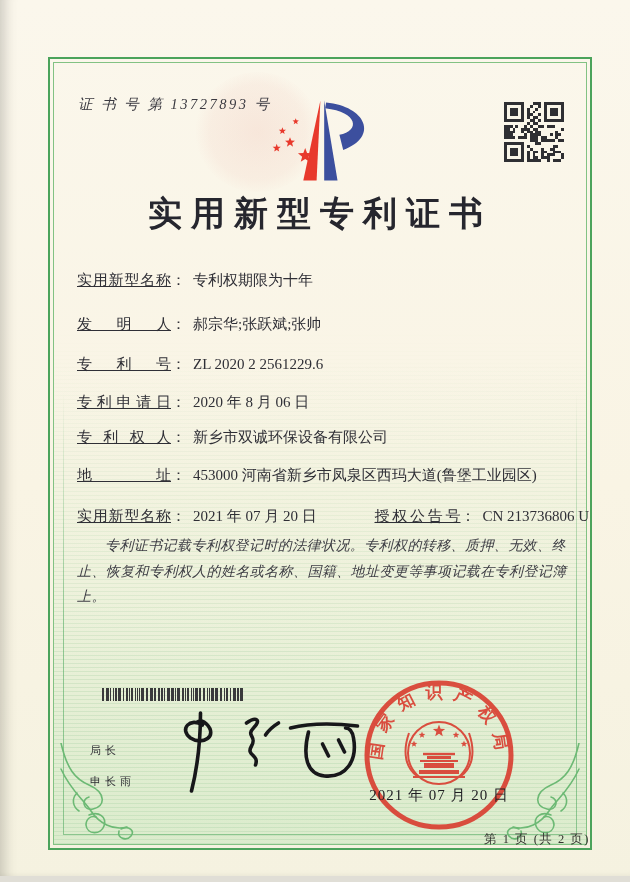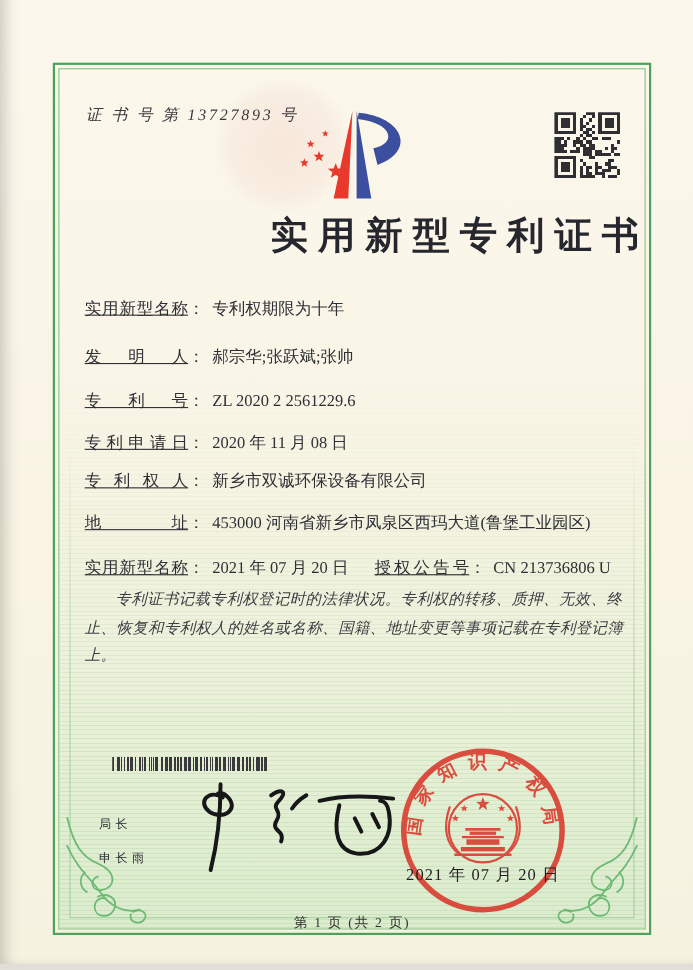--- a/index.html
+++ b/index.html
@@ -23,37 +23,37 @@
     mask-image:linear-gradient(180deg,transparent 34%,#000 78%);}
   .inner-frame{position:absolute;inset:13px;border:1px solid rgba(96,176,108,.65);pointer-events:none;
     -webkit-mask-image:linear-gradient(180deg,transparent 42%,#000 72%);
     mask-image:linear-gradient(180deg,transparent 42%,#000 72%);}
   .flourish{position:absolute;bottom:7px;width:88px;height:98px;}
   .fl-right{right:9px;}
   .fl-left{left:9px;transform:scaleX(-1);}
   .cert-no{position:absolute;left:28px;top:36px;font-size:14.5px;letter-spacing:2.5px;color:#3a3940;font-style:italic;}
   .logo{position:absolute;left:202px;top:33px;width:152px;height:97px;}
   .qr{position:absolute;left:454px;top:43px;width:60px;height:60px;}
-  .title{position:absolute;left:0;top:132px;width:100%;margin:0;text-align:right;
+  .title{position:absolute;left:0;top:132px;width:100%;margin:0;text-align:center;
     font-size:34px;font-weight:600;letter-spacing:9px;color:#26262e;}
   .frow{position:absolute;left:27px;width:500px;font-size:15px;color:#2f2f36;white-space:nowrap;}
   .flabel{display:inline-block;width:94px;text-align:justify;text-align-last:justify;vertical-align:bottom;text-decoration:underline;}
   .colon{margin-right:7px;}
-  .pair2{margin-left:20px;}
+  .pair2{margin-left:54px;}
   .pair2 .flabel{width:86px;}
   .paras{position:absolute;left:27px;top:474px;width:492px;font-size:14px;line-height:25.5px;
     color:#3d3d44;font-style:italic;letter-spacing:.4px;}
   .paras p{margin:0;text-indent:2em;}
   .barcode{position:absolute;left:52px;top:629px;width:146px;height:13px;}
   .director{position:absolute;left:40px;top:676px;font-size:11px;letter-spacing:4px;color:#2c2c32;line-height:31px;}
   .signature{position:absolute;left:108px;top:652px;width:225px;height:100px;}
   .seal{position:absolute;left:299px;top:610px;width:180px;height:180px;opacity:.88;}
   .seal-date{position:absolute;left:299px;top:727px;width:180px;text-align:center;
     font-size:15px;letter-spacing:1px;color:#1e1e22;z-index:3;}
-  .page-num{position:absolute;left:0;top:772px;width:100%;text-align:center;font-size:12.5px;
+  .page-num{position:absolute;left:0;top:772px;width:100%;text-align:right;font-size:12.5px;
     letter-spacing:1.5px;color:#33332f;}
   .back-note{position:absolute;left:0;top:900px;width:100%;text-align:center;font-size:13.5px;
     letter-spacing:3px;color:#34342c;font-style:italic;padding-left:16px;}
 </style>
 </head>
 <body>
 
 <div class="page">
   <div class="ghost-seal"></div>
 
@@ -234,21 +234,21 @@
     <div class="frow" style="top:212px">
       <span class="flabel">实用新型名称</span><span class="colon">：</span><span class="fvalue">专利权期限为十年</span>
     </div>
     <div class="frow" style="top:256px">
       <span class="flabel">发明人</span><span class="colon">：</span><span class="fvalue">郝宗华;张跃斌;张帅</span>
     </div>
     <div class="frow" style="top:296px">
       <span class="flabel">专利号</span><span class="colon">：</span><span class="fvalue">ZL 2020 2 2561229.6</span>
     </div>
     <div class="frow" style="top:334px">
-      <span class="flabel">专利申请日</span><span class="colon">：</span><span class="fvalue">2020 年 11 月 08 日</span>
+      <span class="flabel">专利申请日</span><span class="colon">：</span><span class="fvalue">2020 年 8 月 06 日</span>
     </div>
     <div class="frow" style="top:369px">
       <span class="flabel">专利权人</span><span class="colon">：</span><span class="fvalue">新乡市双诚环保设备有限公司</span>
     </div>
     <div class="frow" style="top:407px">
       <span class="flabel">地址</span><span class="colon">：</span><span class="fvalue">453000 河南省新乡市凤泉区西玛大道(鲁堡工业园区)</span>
     </div>
     <div class="frow" style="top:448px">
       <span>
         <span class="flabel">实用新型名称</span><span class="colon">：</span><span class="fvalue">2021 年 07 月 20 日</span>

